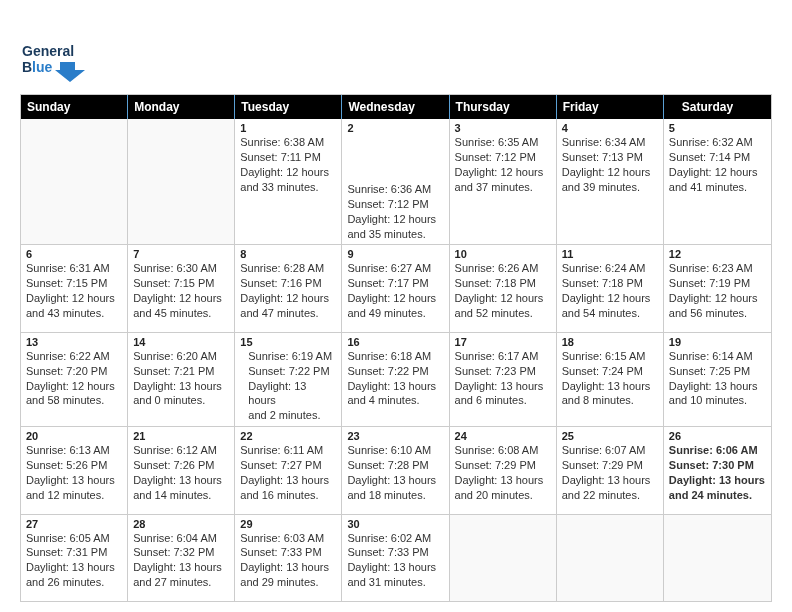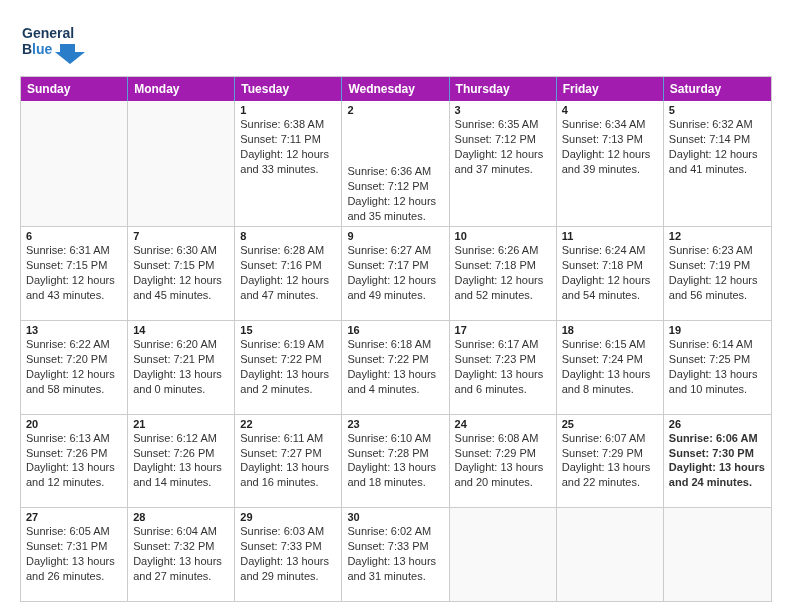--- a/index.html
+++ b/index.html
@@ -6,21 +6,21 @@
     body {
       font-family: Arial, sans-serif;
       background: #fff;
       width: 792px;
       height: 612px;
       overflow: hidden;
     }
     .page {
       width: 792px;
       height: 612px;
-      padding: 16px 20px 10px 20px;
+      padding: 34px 20px 10px 20px;
       display: flex;
       flex-direction: column;
     }
     .header {
       display: flex;
       justify-content: space-between;
       align-items: flex-start;
       margin-bottom: 10px;
     }
     .title-block {
@@ -37,31 +37,31 @@
     }
     .calendar {
       flex: 1;
       display: flex;
       flex-direction: column;
       border: 1px solid #ccc;
     }
     .cal-header {
       display: grid;
       grid-template-columns: repeat(7, 1fr);
-      background: #a21caf;
+      background: #000000;
     }
     .cal-header-cell {
       color: #fff;
       font-size: 12px;
       font-weight: bold;
       text-align: left;
       padding: 5px 6px;
       border-right: 1px solid #5a9fd4;
     }
-    .cal-header-cell:last-child { border-right: none; }
+    .cal-header-cell:last-child { border-right: none; margin-left: 12px; }
     .cal-body {
       flex: 1;
       display: flex;
       flex-direction: column;
     }
     .cal-row {
       display: grid;
       grid-template-columns: repeat(7, 1fr);
       flex: 1;
       border-bottom: 1px solid #ccc;
@@ -228,21 +228,21 @@
           </div>
           <div class="cal-cell">
             <div class="cell-day">14</div>
             <div class="cell-info" style="white-space: pre-line;">Sunrise: 6:20 AM
 Sunset: 7:21 PM
 Daylight: 13 hours
 and 0 minutes.</div>
           </div>
           <div class="cal-cell">
             <div class="cell-day">15</div>
-            <div class="cell-info" style="white-space: pre-line;">Sunrise: 6:19 AM
+            <div class="cell-info" style="white-space: pre-line; margin-left: 8px;">Sunrise: 6:19 AM
 Sunset: 7:22 PM
 Daylight: 13 hours
 and 2 minutes.</div>
           </div>
           <div class="cal-cell">
             <div class="cell-day">16</div>
             <div class="cell-info" style="white-space: pre-line;">Sunrise: 6:18 AM
 Sunset: 7:22 PM
 Daylight: 13 hours
 and 4 minutes.</div>
@@ -266,21 +266,21 @@
             <div class="cell-info" style="white-space: pre-line;">Sunrise: 6:14 AM
 Sunset: 7:25 PM
 Daylight: 13 hours
 and 10 minutes.</div>
           </div>
         </div>
         <div class="cal-row">
           <div class="cal-cell">
             <div class="cell-day">20</div>
             <div class="cell-info" style="white-space: pre-line;">Sunrise: 6:13 AM
-Sunset: 7:26 PM
+Sunset: 5:26 PM
 Daylight: 13 hours
 and 12 minutes.</div>
           </div>
           <div class="cal-cell">
             <div class="cell-day">21</div>
             <div class="cell-info" style="white-space: pre-line;">Sunrise: 6:12 AM
 Sunset: 7:26 PM
 Daylight: 13 hours
 and 14 minutes.</div>
           </div>

